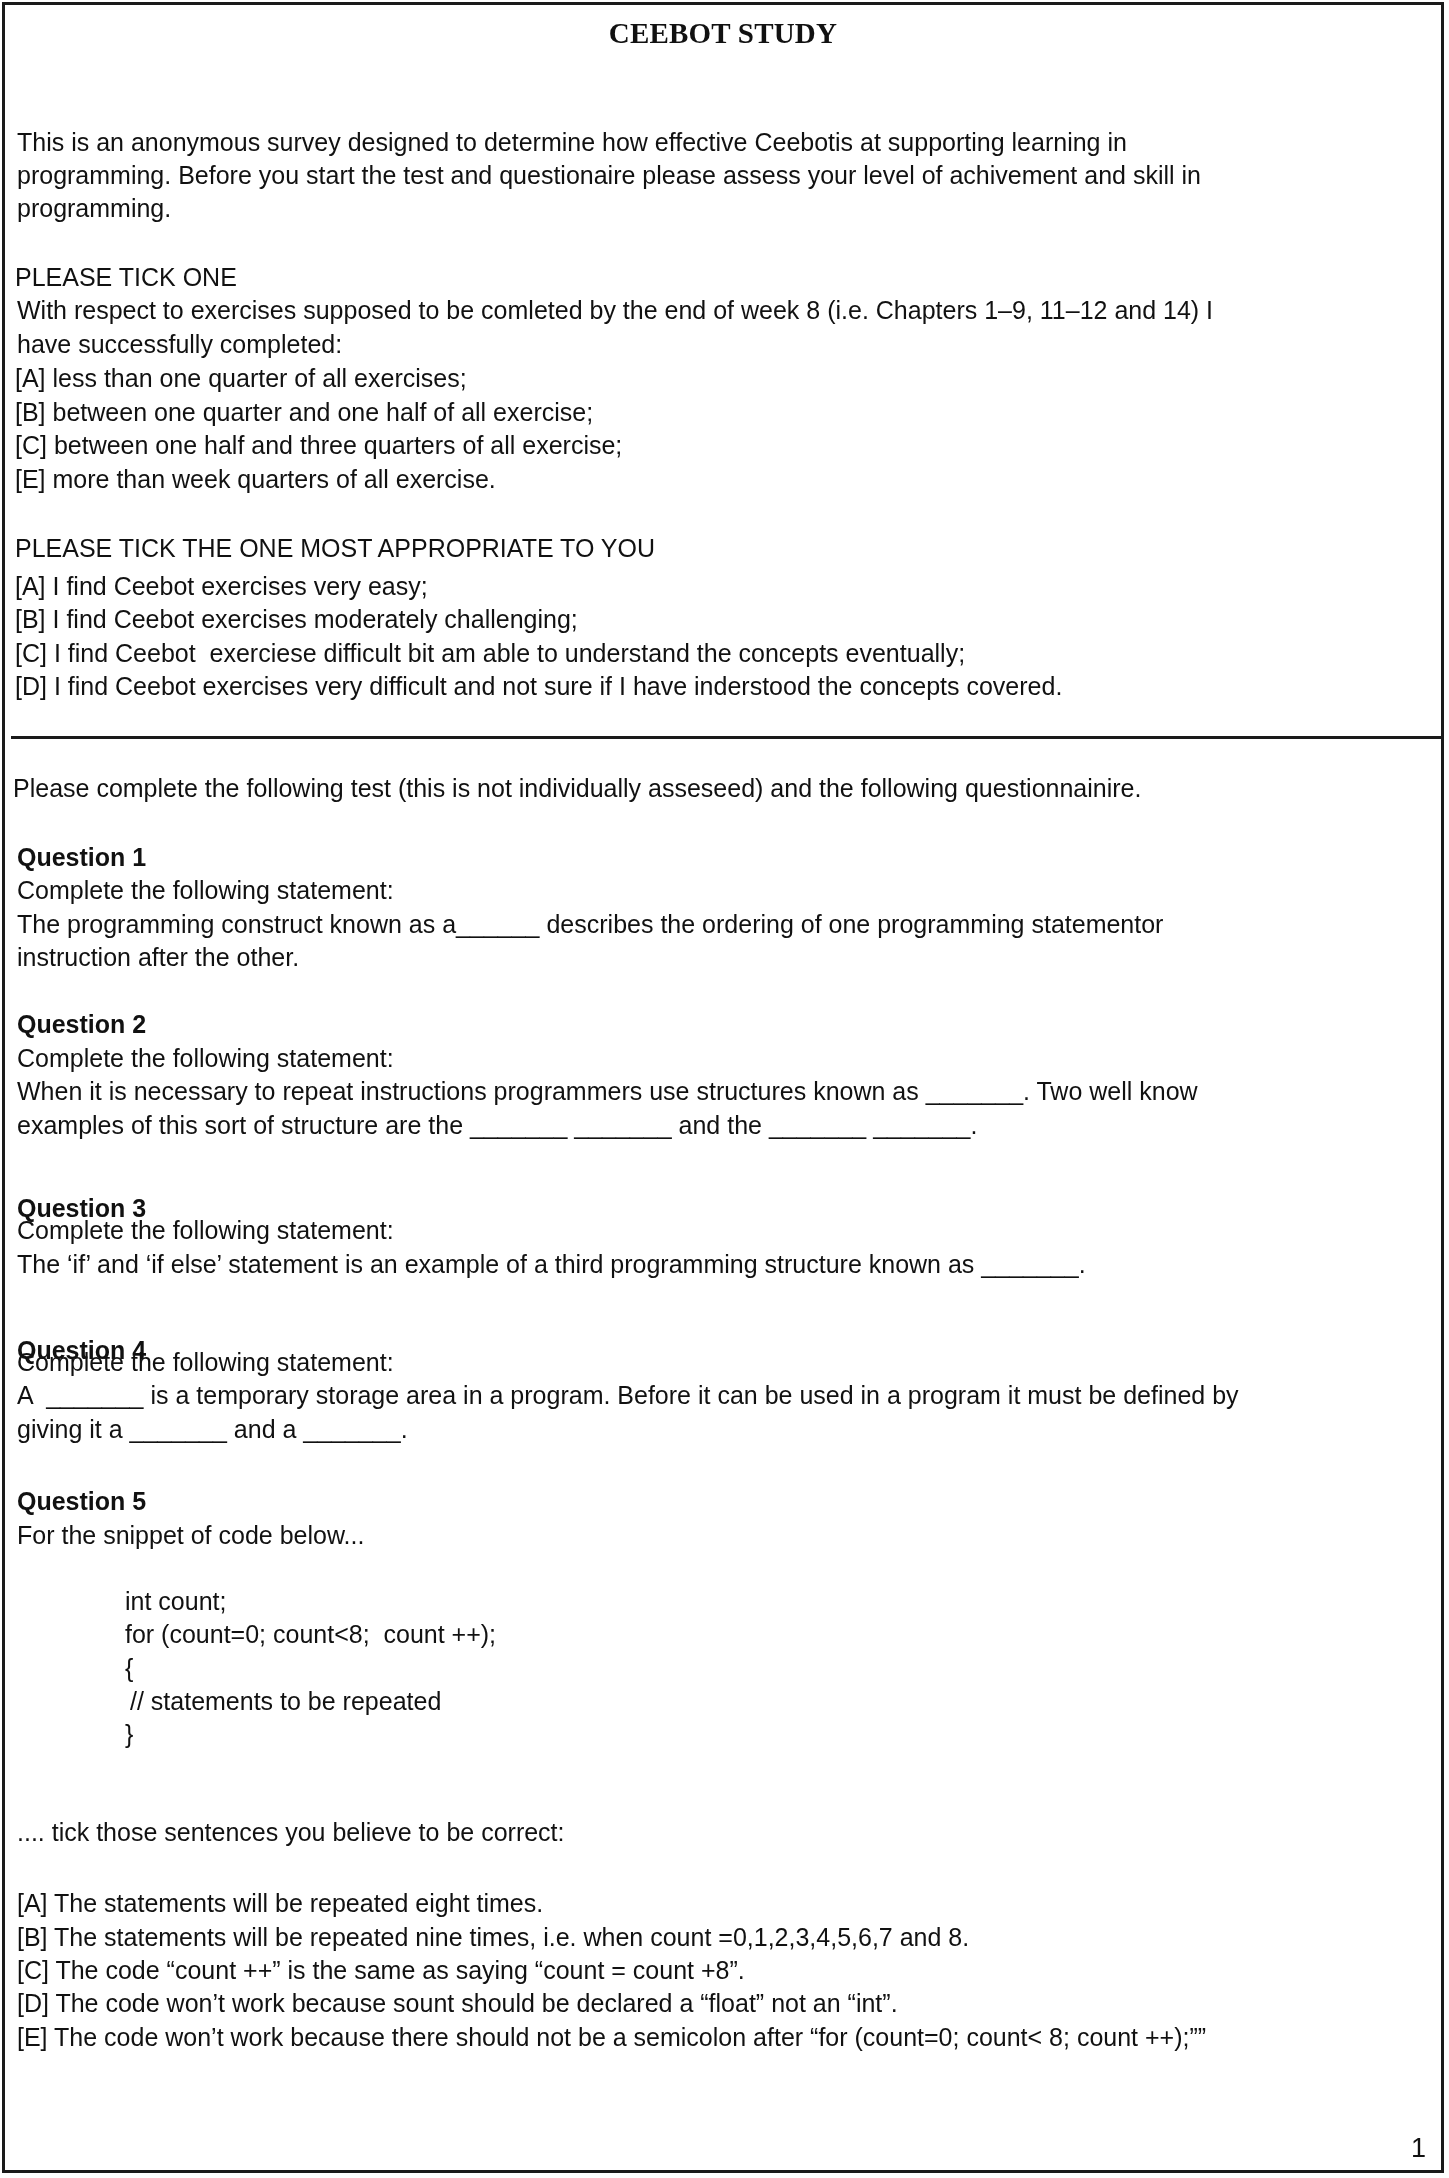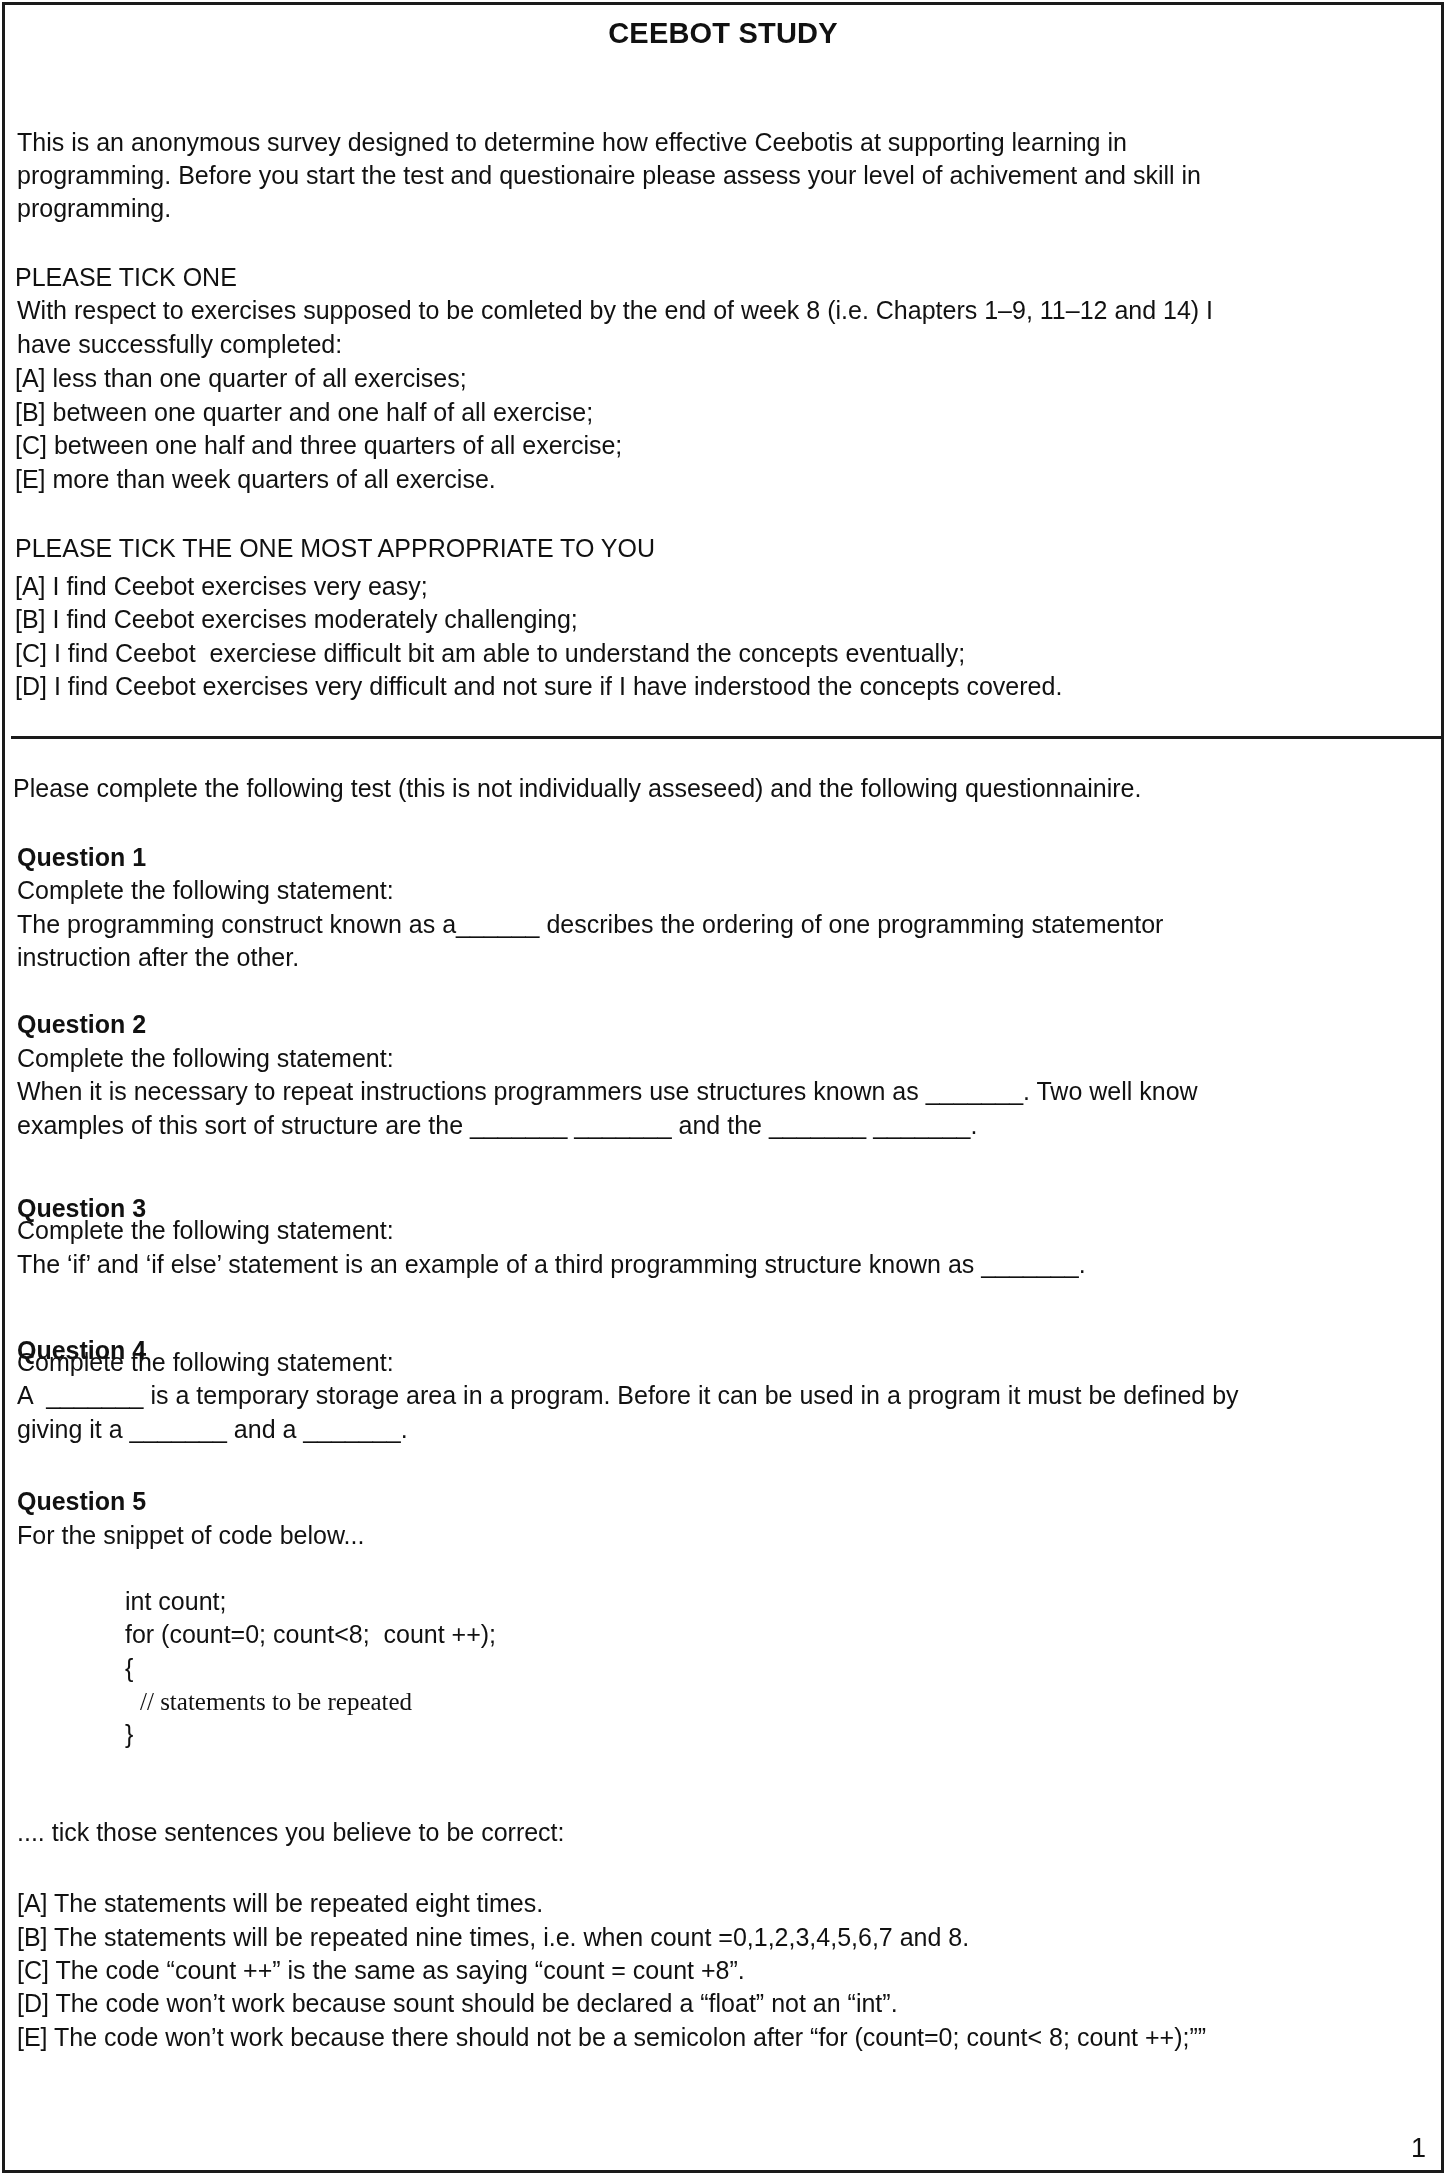--- a/index.html
+++ b/index.html
@@ -1,26 +1,26 @@
 <!DOCTYPE html>
 <html><head>
 <meta charset="utf-8">
 <style>
   html, body { margin: 0; padding: 0; background: #ffffff; }
   body { width: 1449px; height: 2178px; position: relative; overflow: hidden;
          font-family: "Liberation Sans", "DejaVu Sans", sans-serif; color: #111111; }
   .page { position: absolute; left: 2px; top: 2px; width: 1442px; height: 2171px;
           border: 3px solid #1a1a1a; border-right-width: 3px; box-sizing: border-box; }
   .title { position: absolute; left: 0; right: 0; top: 12px; text-align: center;
-           font-weight: bold; font-size: 29px; letter-spacing: 0.2px; }
+           font-weight: bold; font-size: 29px; letter-spacing: 0.2px; font-family: Liberation Serif, serif; }
   .line { position: absolute; left: 12px; font-size: 25px; line-height: 33px; white-space: pre; }
   .flush { left: 1px; margin-left: 7px; }
   .bold { font-weight: bold; }
   .code { left: 120px; }
-  .code-inner { left: 135px; font-family: Liberation Serif, serif; }
+  .code-inner { left: 125px; }
   .divider { position: absolute; left: 6px; right: 0; top: 731px; height: 0;
              border-top: 3px solid #1a1a1a; }
   .pageno { position: absolute; right: 15px; top: 2128px; font-size: 27px; }
 </style>
 </head>
 <body>
 
 <div class="page">
 
   <div class="title">CEEBOT STUDY</div>

